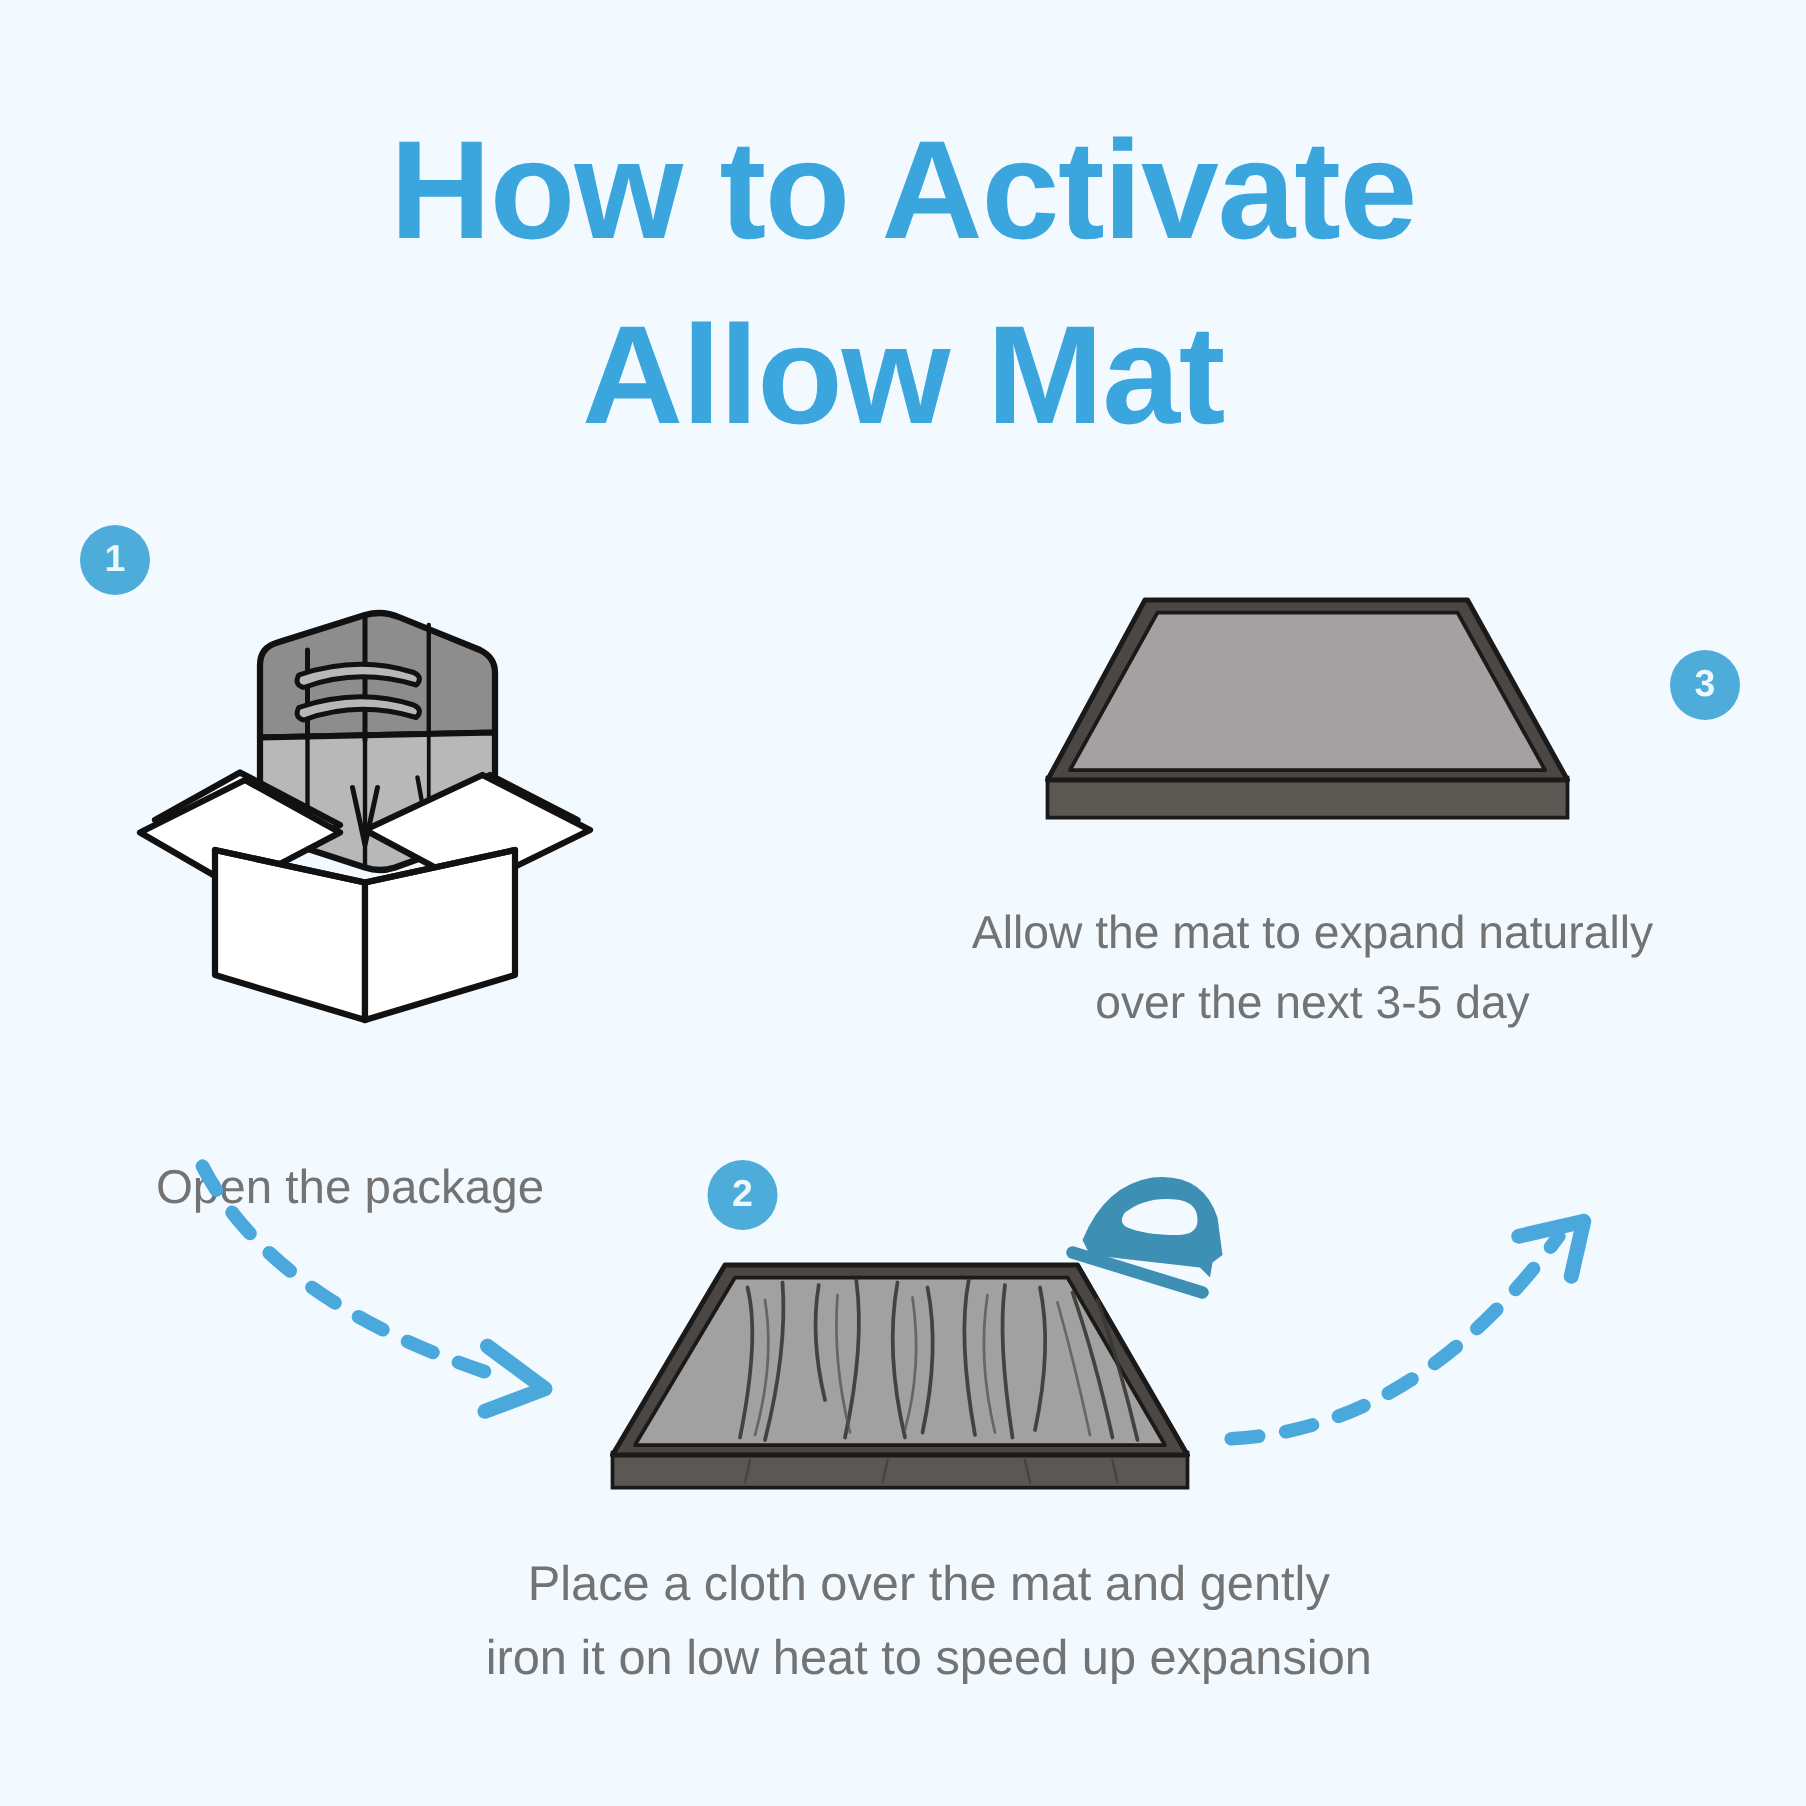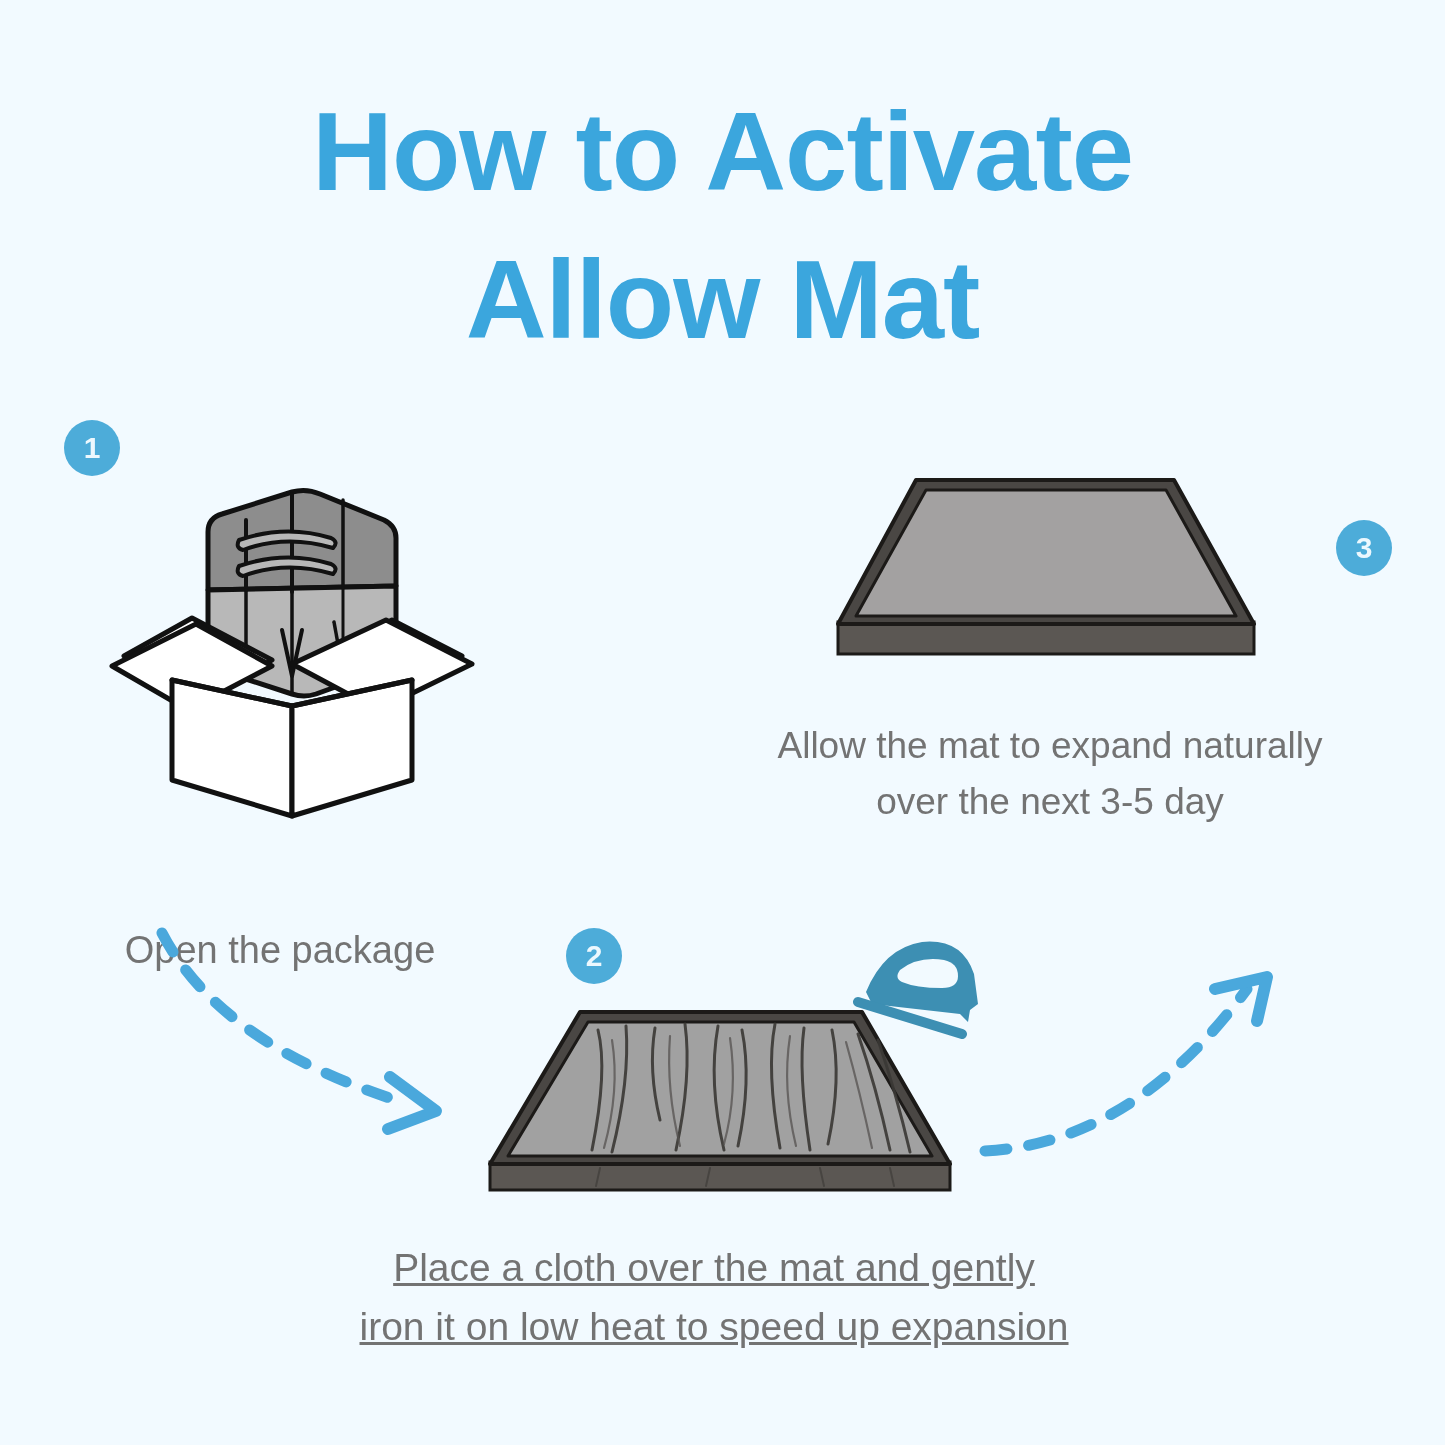--- a/index.html
+++ b/index.html
@@ -65,23 +65,22 @@
   #caption-1 {
     left: 40px; top: 890px; width: 480px;
     font-size: 38px;
     margin-top: 32px;
   }
   #caption-3 {
     left: 660px; top: 718px; width: 780px;
     font-size: 37px;
   }
   #caption-2 {
-    left: 224px; top: 1238px; width: 980px;
+    left: 253px; top: 1238px; width: 980px;
     font-size: 39px;
-    text-decoration: underline;
   }
 
   
   .illus { position: absolute; }
   #illus-box   { left: 96px;  top: 480px;  width: 390px; height: 340px; }
   #illus-mat3  { left: 830px; top: 470px;  width: 470px; height: 200px; }
   #illus-mat2  { left: 480px; top: 1000px; width: 480px; height: 210px; }
   #illus-iron  { left: 850px; top: 930px;  width: 140px; height: 120px; }
 
   

